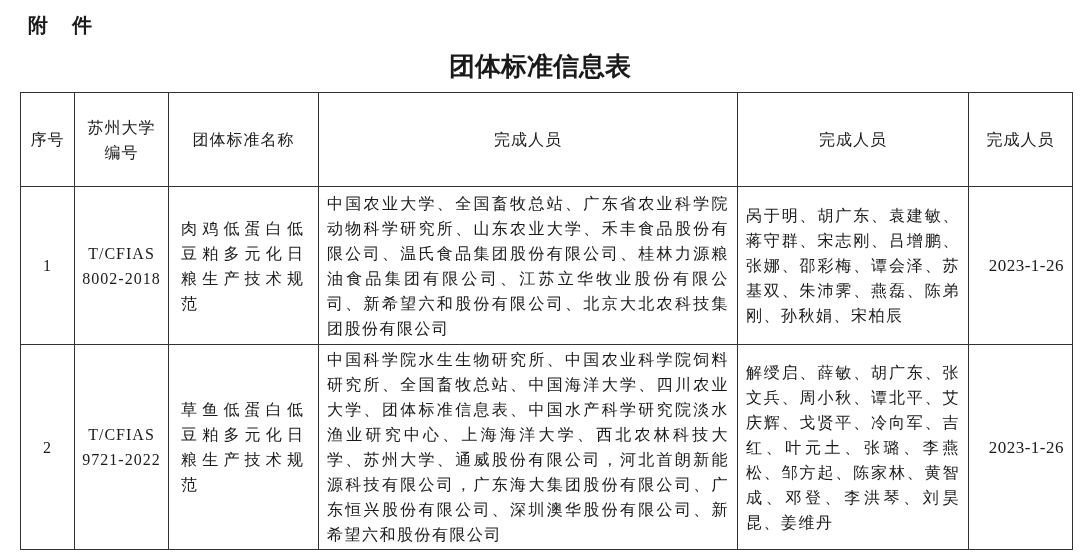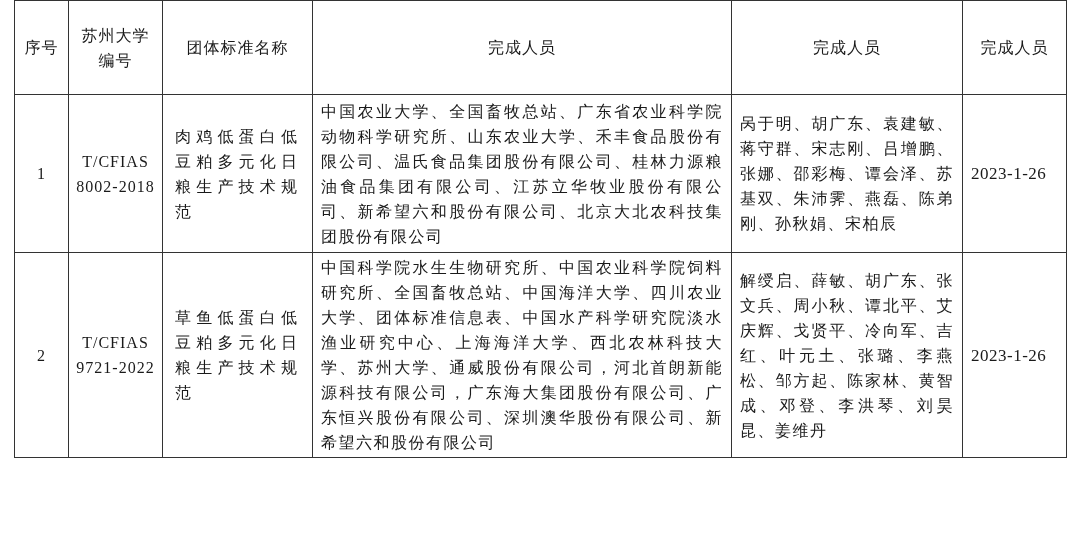--- a/index.html
+++ b/index.html
@@ -20,21 +20,21 @@
     width: 1052px;
     margin: 10px 0 8px 14px;
     text-align: center;
     font-size: 26px;
     font-weight: bold;
   }
   table.std-table {
     table-layout: fixed;
     border-collapse: collapse;
     width: 1052px;
-    margin-left: 14px;
+    margin-left: 20px;
   }
   .std-table th, .std-table td {
     border: 1px solid #333333;
     vertical-align: middle;
     font-weight: normal;
     font-size: 16px;
     line-height: 25px;
     letter-spacing: 1px;
     padding: 2px 8px;
   }
@@ -51,27 +51,29 @@
     padding: 13px 12px;
   }
   td.c-units {
     text-align: justify;
     letter-spacing: 1.5px;
   }
   td.c-people {
     text-align: justify;
     letter-spacing: 1.5px;
   }
-  td.c-date { text-align: left; letter-spacing: 0.5px; font-size: 17px; }
+  td.c-date { text-align: right; letter-spacing: 0.5px; font-size: 17px; }
 </style>
 </head>
 <body>
 
 <div class="page">
+  <div class="attachment">附　件</div>
 
+  <div class="doc-title">团体标准信息表</div>
 
   <table class="std-table">
     <colgroup>
       <col style="width:54px">
       <col style="width:94px">
       <col style="width:150px">
       <col style="width:419px">
       <col style="width:231px">
       <col style="width:104px">
     </colgroup>

